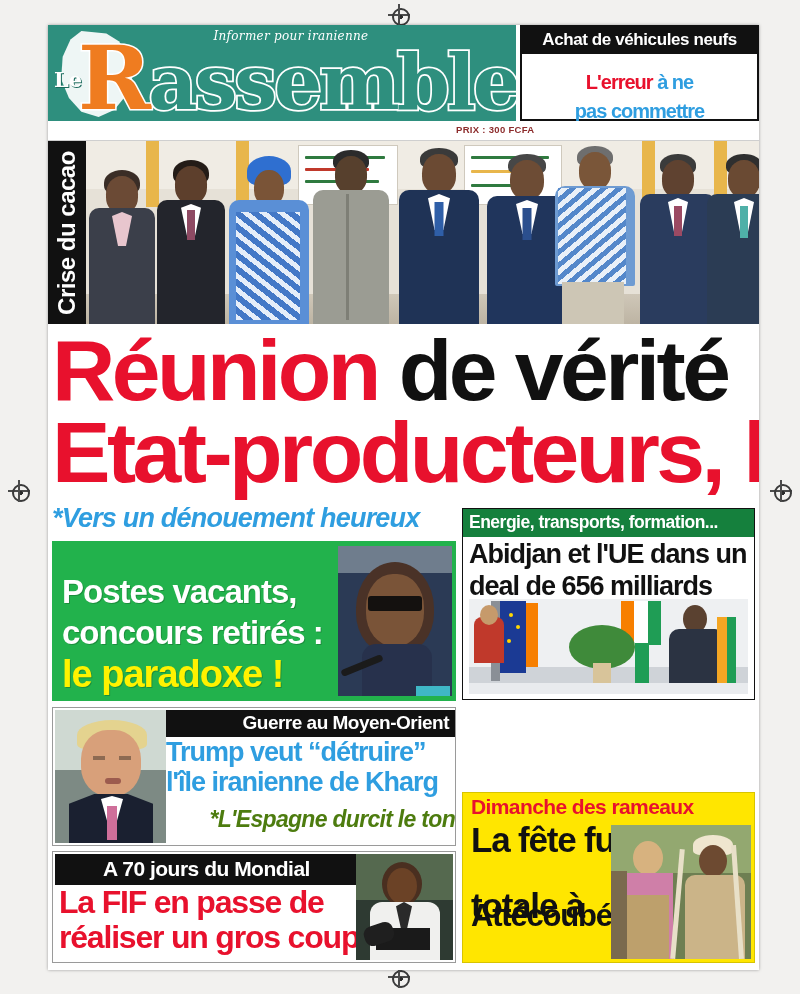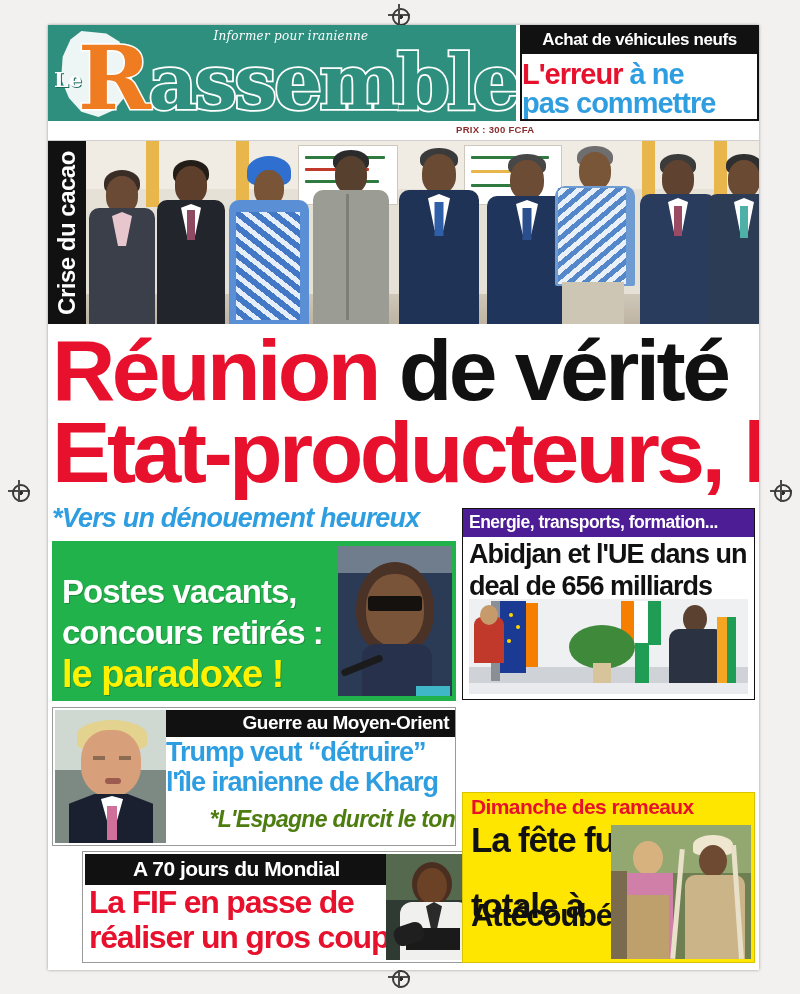--- a/index.html
+++ b/index.html
@@ -109,26 +109,26 @@
   }
   .promo .kicker {
     background: #111111; color: #ffffff;
     font-weight: bold; font-size: 17px;
     text-align: center;
     padding: 3px 0 4px;
     letter-spacing: -.4px;
     white-space: nowrap;
   }
   .promo .ptitle {
-    text-align: left;
-    font-weight: bold;
-    font-size: 29px;
+    text-align: center;
+    font-weight: bold;
+    font-size: 20px;
     line-height: 29px;
     letter-spacing: -1px;
-    padding-top: 6px;
+    padding-top: 14px;
   }
   .promo .red { color: #e8112d; }
   .promo .blue { color: #2f9ee0; }
   
   .folio {
     position: absolute; left: 0; top: 96px;
     width: 711px; height: 19px;
     border-bottom: 1px solid #cfcfcf;
     background: #ffffff;
   }
@@ -290,21 +290,21 @@
   
   .rbox1 {
     position: absolute; left: 414px; top: 483px;
     width: 293px; height: 192px;
     background: #ffffff;
     border: 1.5px solid #111111;
     box-sizing: border-box;
     overflow: hidden;
   }
   .rbox1 .kick {
-    background: #4c1d95; color: #ffffff;
+    background: #15803d; color: #ffffff;
     font-weight: bold; font-size: 17.5px;
     padding: 3px 0 4px 6px;
     letter-spacing: -.5px;
     white-space: nowrap;
   }
   .rbox1 .hl {
     color: #111111;
     font-weight: bold;
     font-size: 27px;
     line-height: 29px;
@@ -369,21 +369,20 @@
     box-sizing: border-box;
   }
   
   .fifbox {
     position: absolute; left: 4px; top: 826px;
     width: 404px; height: 112px;
     background: #ffffff;
     border: 1.5px solid #9a9a9a;
     box-sizing: border-box;
     overflow: hidden;
-    margin-left: 30px;
   }
   .fifbox .kick {
     position: absolute; left: 2px; top: 2px;
     width: 303px;
     background: #111111; color: #ffffff;
     font-weight: bold; font-size: 21px;
     text-align: center;
     padding: 3px 0 4px;
     box-sizing: border-box;
     letter-spacing: -.5px;

